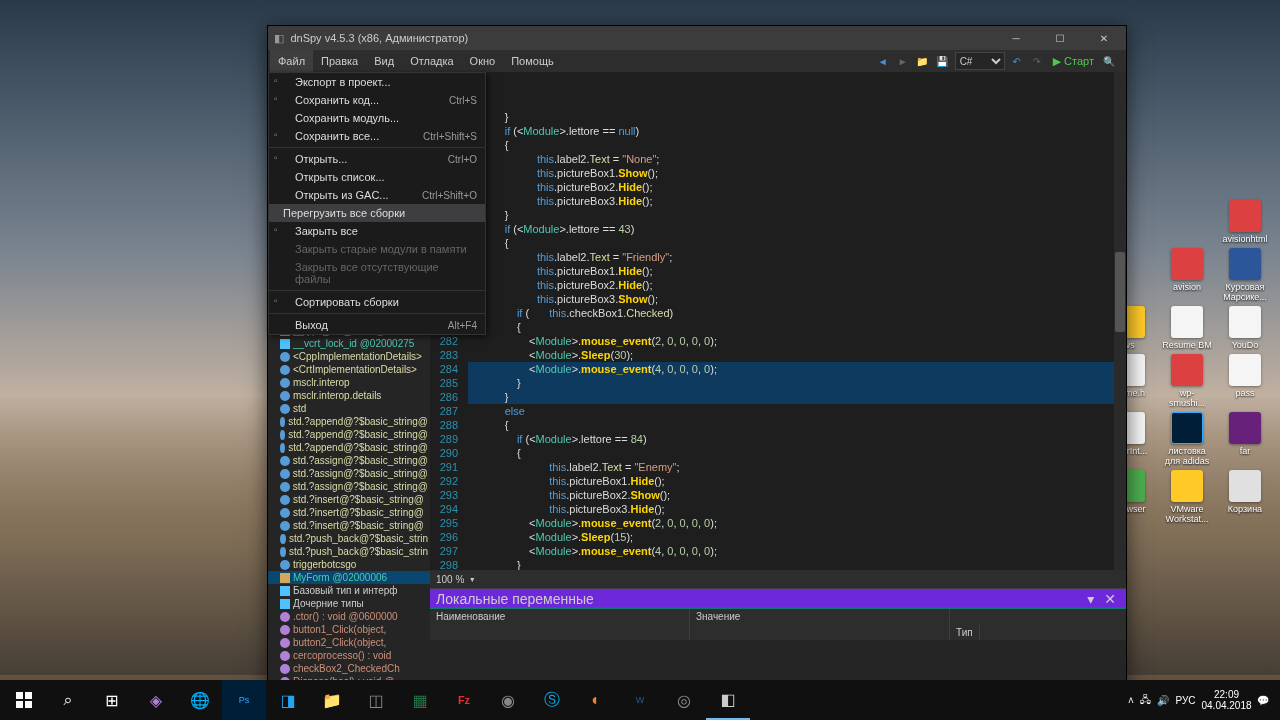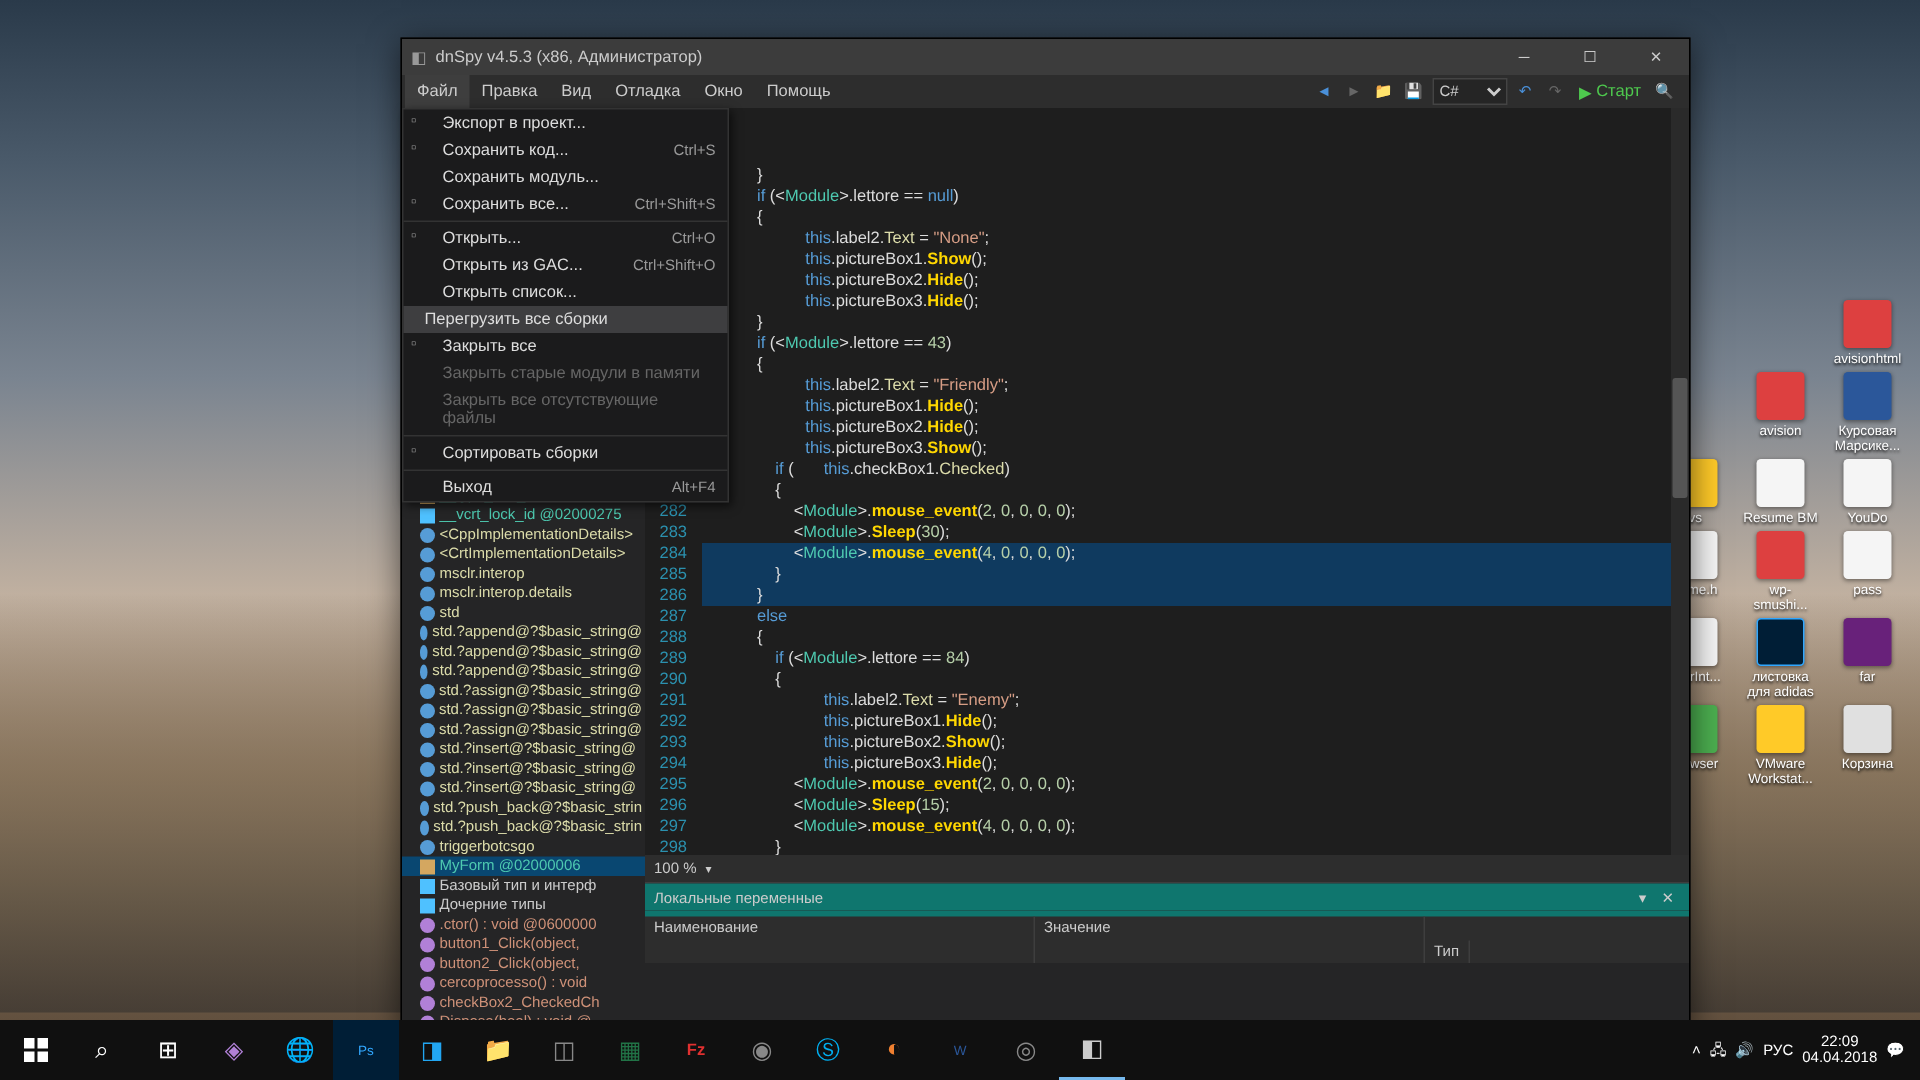--- a/index.html
+++ b/index.html
@@ -45,23 +45,23 @@
 .code-panel { flex: 1; display: flex; flex-direction: column; background: #1e1e1e; }
 .code-area { flex: 1; display: flex; overflow: hidden; font-family: Consolas, monospace; font-size: 11px; line-height: 14px; }
 .gutter { width: 34px; background: #1e1e1e; color: #2b91af; text-align: right; padding-right: 6px; padding-top: 10px; user-select: none; }
 .gutter .ln { height: 14px; }
 .code { flex: 1; padding-top: 10px; padding-left: 4px; white-space: pre; color: #dcdcdc; overflow: hidden; position: relative; }
 .code .line { height: 14px; }
 .code .line.hl { background: #0f3a5f; }
 .kw { color: #569cd6; } .str { color: #d69d85; } .num { color: #b5cea8; } .type { color: #4ec9b0; } .prop { color: #dcdcaa; } .meth { color: #ffd700; font-weight: bold; } .this { color: #569cd6; padding-left: 20px; }
 .status-zoom { height: 18px; background: #2d2d2d; color: #ccc; font-size: 10px; padding: 2px 6px; display: flex; align-items: center; }
 .locals-panel { height: 100px; background: #252526; border-top: 1px solid #3e3e3e; }
-.locals-header { height: 18px; background: #0f766e; color: #ccc; font-size: 10px; padding: 2px 6px; display: flex; align-items: flex-end; }
+.locals-header { height: 18px; background: #6d28d9; color: #ccc; font-size: 14px; padding: 2px 6px; display: flex; align-items: flex-start; }
 .locals-close { margin-left: auto; display: flex; gap: 2px; }
-.locals-cols { display: flex; background: #2d2d2d; font-size: 10px; color: #ccc; border-top: 4px solid #0f766e; }
+.locals-cols { display: flex; background: #2d2d2d; font-size: 10px; color: #ccc; border-top: 2px solid #0f766e; }
 .locals-col { padding: 2px 6px; border-right: 1px solid #3e3e3e; }
 .scrollbar-v { position: absolute; right: 0; top: 0; width: 12px; height: 100%; background: #2a2a2a; }
 .scrollbar-thumb { position: absolute; right: 1px; width: 10px; background: #555; border-radius: 2px; }
 </style>
 </head>
 <body>
 
 <div class="wallpaper"></div>
 
 <div class="desktop-icons" id="desktop-icons">
@@ -193,25 +193,25 @@
         <span>Сохранить все...</span>
         <span class="dm-sc">Ctrl+Shift+S</span>
       </div>
       <div class="dm-sep"></div>
       <div class="dm-item">
         <span class="dm-ico">▫</span>
         <span>Открыть...</span>
         <span class="dm-sc">Ctrl+O</span>
       </div>
       <div class="dm-item">
+        <span>Открыть список...</span>
+      </div>
+      <div class="dm-item">
         <span>Открыть из GAC...</span>
         <span class="dm-sc">Ctrl+Shift+O</span>
-      </div>
-      <div class="dm-item">
-        <span>Открыть список...</span>
       </div>
       <div class="dm-item hover">
         <span>Перегрузить все сборки</span>
       </div>
       <div class="dm-item">
         <span class="dm-ico">▫</span>
         <span>Закрыть все</span>
       </div>
       <div class="dm-item disabled">
         <span>Закрыть старые модули в памяти</span>

